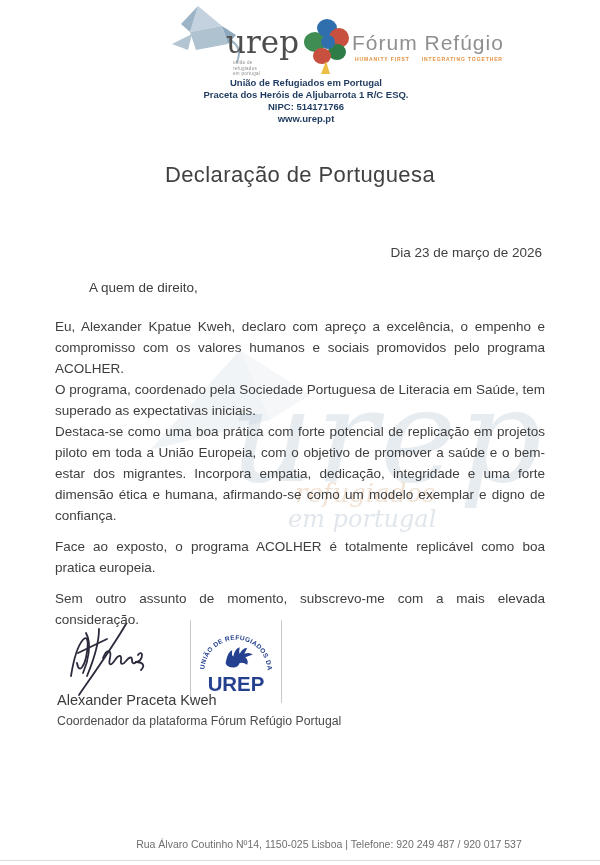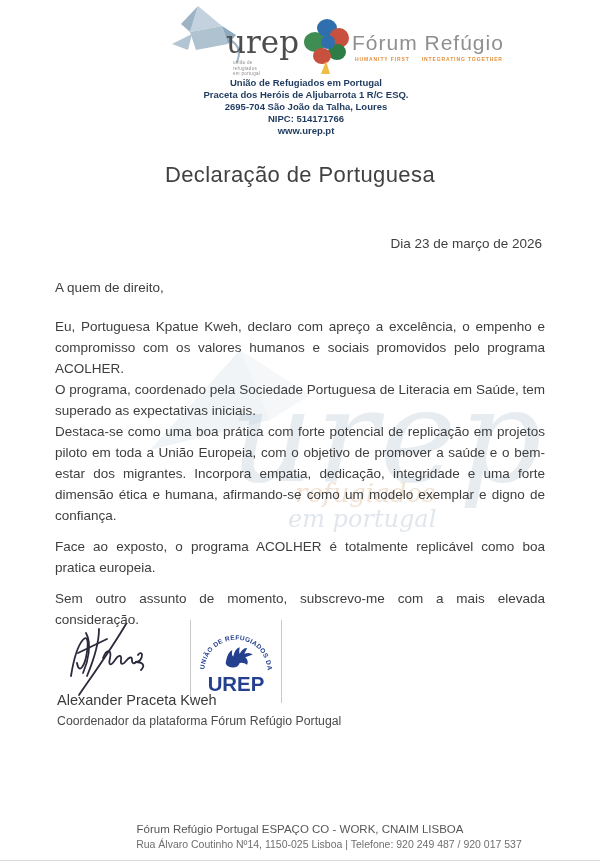--- a/index.html
+++ b/index.html
@@ -53,29 +53,29 @@
   .org-block {
     position:absolute; left:0; top:77px; width:600px;
     text-align:center; font-weight:700; font-size:9.5px; line-height:12px;
   }
   
   .doc-title {
     position:absolute; left:0; top:162px; width:600px; text-align:center;
     font-size:22px; color:#414141; letter-spacing:0.4px;
   }
   .date-line {
-    position:absolute; top:236px; right:58px;
+    position:absolute; top:245px; right:58px;
     font-size:13.5px; color:#3f3f3f;
   }
   
   .body-block {
     position:absolute; left:55px; top:277px; width:490px;
     font-size:13.5px; line-height:21px; color:#3e3e3e;
   }
-  .salutation { text-align:left; }
+  .salutation { text-align:left;margin-left:34px; }
   .para { text-align:justify; margin-top:0; }
   .para.spaced { margin-top:10px; }
   #paragraphs .para:first-child { margin-top:18px; }
   
   .signature-svg { position:absolute; left:58px; top:618px; }
   .stamp-cell {
     position:absolute; left:190px; top:620px; width:92px; height:83px;
     border-left:1px solid #c8c8c8; border-right:1px solid #c8c8c8;
     display:flex; align-items:center; justify-content:center;
   }
@@ -143,32 +143,31 @@
       <path d="M27,45 l4,13 l-9,0 z" fill="#eebd45"></path>
     </svg>
     <div class="forum-word">Fórum Refúgio</div>
     <div class="forum-tagline">
       <span style="color:#e2913f;">HUMANITY FIRST</span><span class="sep"></span><span style="color:#e2913f;">INTEGRATING TOGETHER</span>
     </div>
 
     <div class="org-block" style="color:#1e3a5f;padding-left:12px;">
         <div>União de Refugiados em Portugal</div>
         <div>Praceta dos Heróis de Aljubarrota 1 R/C ESQ.</div>
-        <div>2695-704 São João da Talha, Loures</div>
         <div>NIPC: 514171766</div>
         <div>www.urep.pt</div>
       </div>
 
     <div class="doc-title">Declaração de Portuguesa</div>
     <div class="date-line">Dia 23 de março de 2026</div>
 
     <div class="body-block">
       <div class="salutation">A quem de direito,</div>
       <div id="paragraphs">
-          <p class="para spaced">Eu, Portuguesa Kpatue Kweh, declaro com apreço a excelência, o empenho e compromisso com os valores humanos e sociais promovidos pelo programa ACOLHER.</p>
+          <p class="para spaced">Eu, Alexander Kpatue Kweh, declaro com apreço a excelência, o empenho e compromisso com os valores humanos e sociais promovidos pelo programa ACOLHER.</p>
           <p class="para">O programa, coordenado pela Sociedade Portuguesa de Literacia em Saúde, tem superado as expectativas iniciais.</p>
           <p class="para">Destaca-se como uma boa prática com forte potencial de replicação em projetos piloto em toda a União Europeia, com o objetivo de promover a saúde e o bem-estar dos migrantes. Incorpora empatia, dedicação, integridade e uma forte dimensão ética e humana, afirmando-se como um modelo exemplar e digno de confiança.</p>
           <p class="para spaced">Face ao exposto, o programa ACOLHER é totalmente replicável como boa pratica europeia.</p>
           <p class="para spaced">Sem outro assunto de momento, subscrevo-me com a mais elevada consideração.</p>
         </div>
     </div>
 
     <svg class="signature-svg" width="112" height="80" viewBox="0 0 112 80">
       <g stroke="#2a2a3c" stroke-width="1.8" fill="none" stroke-linecap="round" stroke-linejoin="round">
         <path d="M13,58 C19,20 33,8 29,34 C27,48 21,57 19,45"></path>
@@ -192,18 +191,17 @@
         <path fill="#24408f" d="M34,42 q2,-11 7,-13 q-1,6 1,7 q2,-9 7,-10 q-1,6 0,7 q3,-6 8,-6 l-3,6 q6,-2 9,1 l-8,3 q4,4 2,8 q-4,-3 -8,-2 q-2,5 -7,5 q-6,0 -8,-4 z"></path>
         <text x="45" y="73" text-anchor="middle" font-size="22" font-weight="bold" font-family="Liberation Sans, sans-serif" fill="#24408f">UREP</text>
       </svg>
     </div>
 
     <div class="signatory-name">Alexander Praceta Kweh</div>
     <div class="signatory-roles">
       <div>Coordenador da plataforma Fórum Refúgio Portugal</div>
     </div>
 
-    <div class="footer-line1">Fórum Refúgio Portugal ESPAÇO CO - WORK, CNAIM LISBOA</div>
     <div class="footer-line2">Rua Álvaro Coutinho Nº14, 1150-025 Lisboa  |  Telefone: 920 249 487 / 920 017 537</div>
     <div class="bottom-rule"></div>
 
   </div>
 </div>
 
 </body></html>

